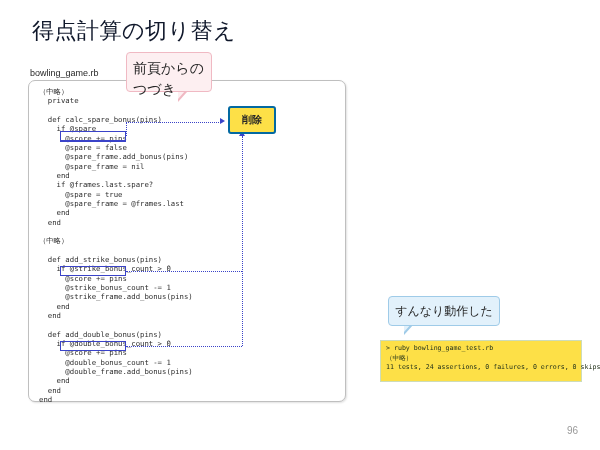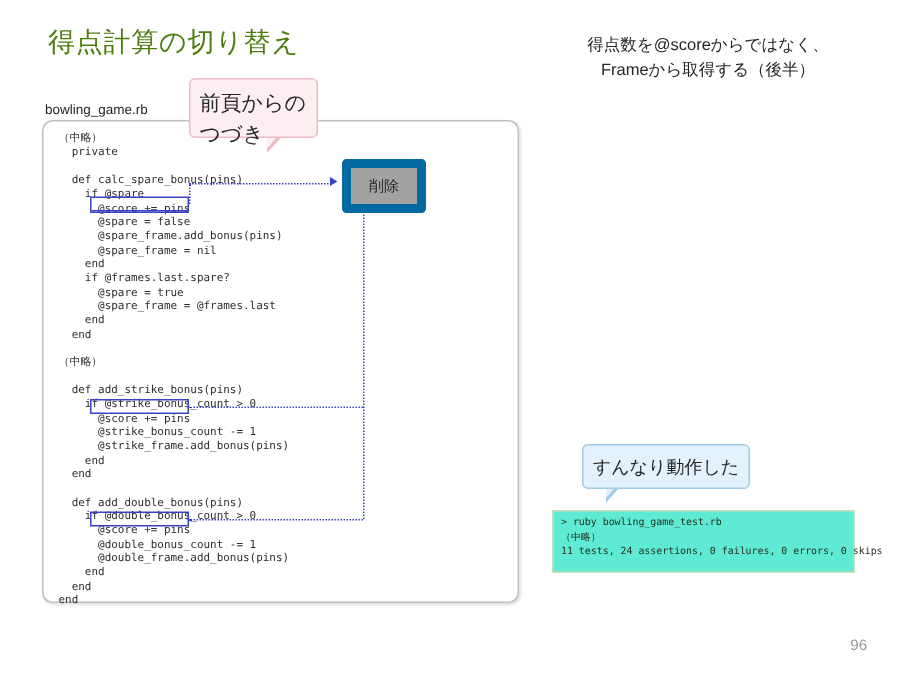--- a/index.html
+++ b/index.html
@@ -18,22 +18,22 @@
   .slide {
     position: absolute;
     left: 0; top: 0;
     width: 600px;
     height: 450px;
   }
   #slide-title {
     position: absolute;
     left: 32px;
     top: 16px;
-    font-size: 18px;
-    color: #4d7c0f;
+    font-size: 22px;
+    color: #0f172a;
     letter-spacing: 0.5px;
   }
   #headline-note {
     position: absolute;
     right: 18px;
     top: 22px;
     width: 220px;
     text-align: center;
     font-size: 11px;
     line-height: 1.5;
@@ -138,28 +138,29 @@
     border-top: 8px solid #fdeff1;
     border-right: 7px solid transparent;
   }
   
   #delete-box {
     position: absolute;
     left: 228px;
     top: 106px;
     width: 44px;
     height: 24px;
-    background: #a3a3a3;
-    border: 6px solid #0369a1;
+    background: #fde047;
+    border: 2px solid #0369a1;
     border-radius: 3px;
     font-size: 10px;
     color: #262626;
     display: flex;
     align-items: center;
     justify-content: center;
+    font-weight: bold;
   }
   
   #callout-ok {
     position: absolute;
     left: 388px;
     top: 296px;
     width: 110px;
     height: 28px;
     background: #e2f1fb;
     border: 1px solid #9fcbe8;
@@ -182,25 +183,25 @@
     position: absolute;
     left: 404px;
     top: 323px;
     width: 0; height: 0;
     border-top: 9px solid #e2f1fb;
     border-right: 8px solid transparent;
   }
   
   #terminal {
     position: absolute;
-    left: 368px;
+    left: 380px;
     top: 340px;
     width: 200px;
     height: 40px;
-    background: #5eead4;
+    background: #fde047;
     border: 1px solid #cddcb9;
   }
   #terminal-text {
     position: absolute;
     left: 5px;
     top: 3px;
     font-family: "DejaVu Sans Mono", monospace;
     font-size: 6.6px;
     line-height: 1.45;
     white-space: pre;
@@ -215,22 +216,20 @@
     margin-left: 40px;
   }
 </style>
 </head>
 <body>
 
 <div class="slide">
 
   <div id="slide-title">得点計算の切り替え</div>
 
-  <div id="headline-note" style="white-space:pre-line;">得点数を@scoreからではなく、
-Frameから取得する（後半）</div>
 
   <div id="file-label">bowling_game.rb</div>
 
   <div id="code-panel">
     <div id="code-text">（中略）
   private
 
   def calc_spare_bonus(pins)
     if @spare
       @score += pins

